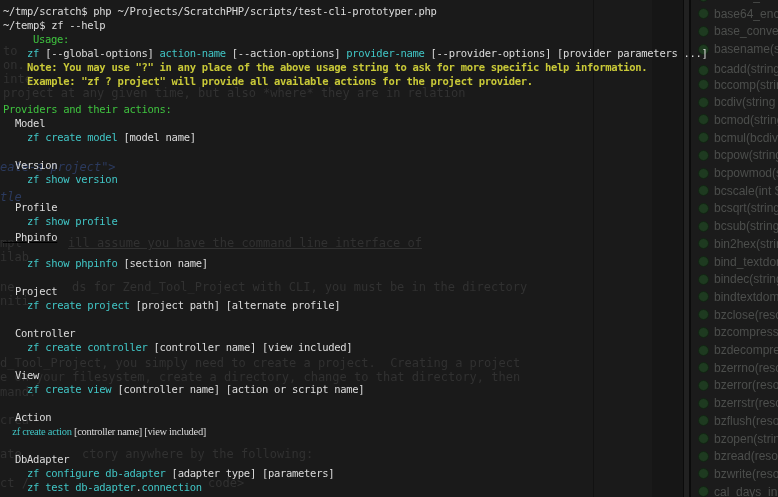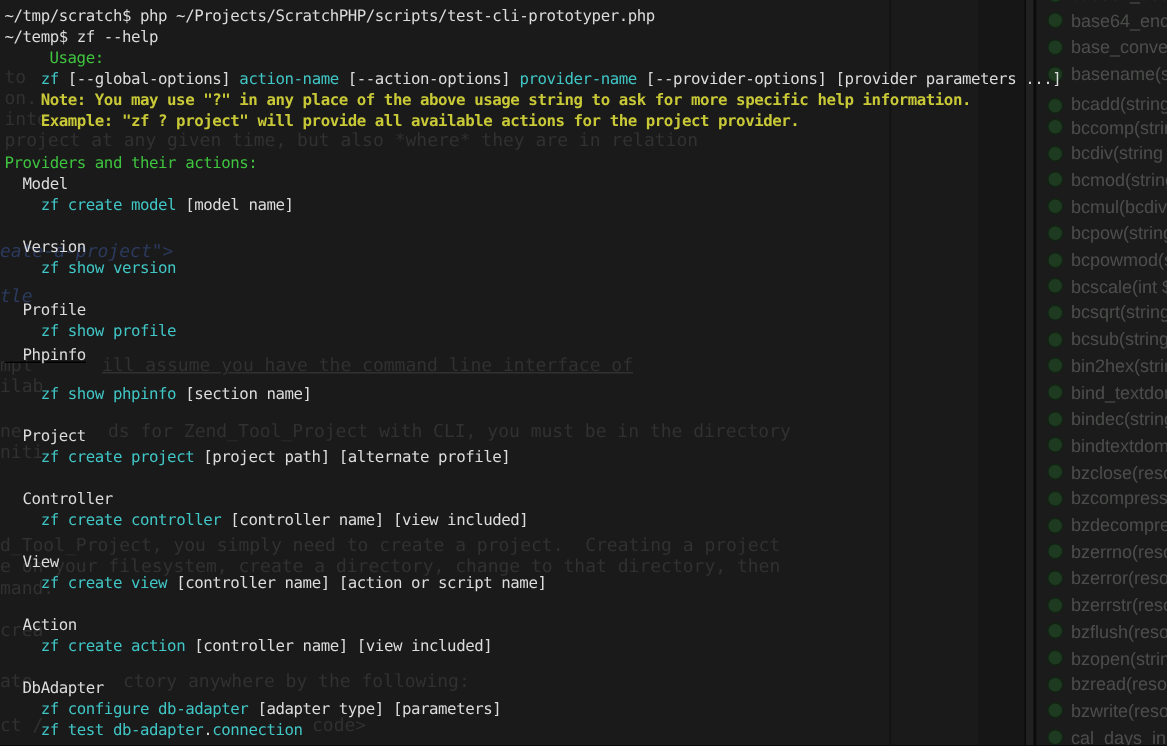--- a/index.html
+++ b/index.html
@@ -202,19 +202,19 @@
       <div class="tline" style="top: 215px;"><span class="c-default">    </span><span class="c-cyan">zf show profile</span></div>
       <div class="tline" style="top: 231px; text-decoration: underline;"><span class="c-default">  Phpinfo</span></div>
       <div class="tline" style="top: 257px;"><span class="c-default">    </span><span class="c-cyan">zf show phpinfo</span><span class="c-default"> [section name]</span></div>
       <div class="tline" style="top: 285px;"><span class="c-default">  Project</span></div>
       <div class="tline" style="top: 299px;"><span class="c-default">    </span><span class="c-cyan">zf create project</span><span class="c-default"> [project path] [alternate profile]</span></div>
       <div class="tline" style="top: 327px;"><span class="c-default">  Controller</span></div>
       <div class="tline" style="top: 341px;"><span class="c-default">    </span><span class="c-cyan">zf create controller</span><span class="c-default"> [controller name] [view included]</span></div>
       <div class="tline" style="top: 369px;"><span class="c-default">  View</span></div>
       <div class="tline" style="top: 383px;"><span class="c-default">    </span><span class="c-cyan">zf create view</span><span class="c-default"> [controller name] [action or script name]</span></div>
       <div class="tline" style="top: 411px;"><span class="c-default">  Action</span></div>
-      <div class="tline" style="top: 425px;"><span class="c-default">    </span><span class="c-cyan">zf create action</span><span class="c-default"> [controller name] [view included]</span></div>
+      <div class="tline" style="top: 425px; font-family: Liberation Serif, serif;"><span class="c-default">    </span><span class="c-cyan">zf create action</span><span class="c-default"> [controller name] [view included]</span></div>
       <div class="tline" style="top: 453px;"><span class="c-default">  DbAdapter</span></div>
       <div class="tline" style="top: 467px;"><span class="c-default">    </span><span class="c-cyan">zf configure db-adapter</span><span class="c-default"> [adapter type] [parameters]</span></div>
       <div class="tline" style="top: 481px;"><span class="c-default">    </span><span class="c-cyan">zf test db-adapter</span><span class="c-default">.</span><span class="c-cyan">connection</span></div>
     </div>
 
 </div>
 
 </body></html>

